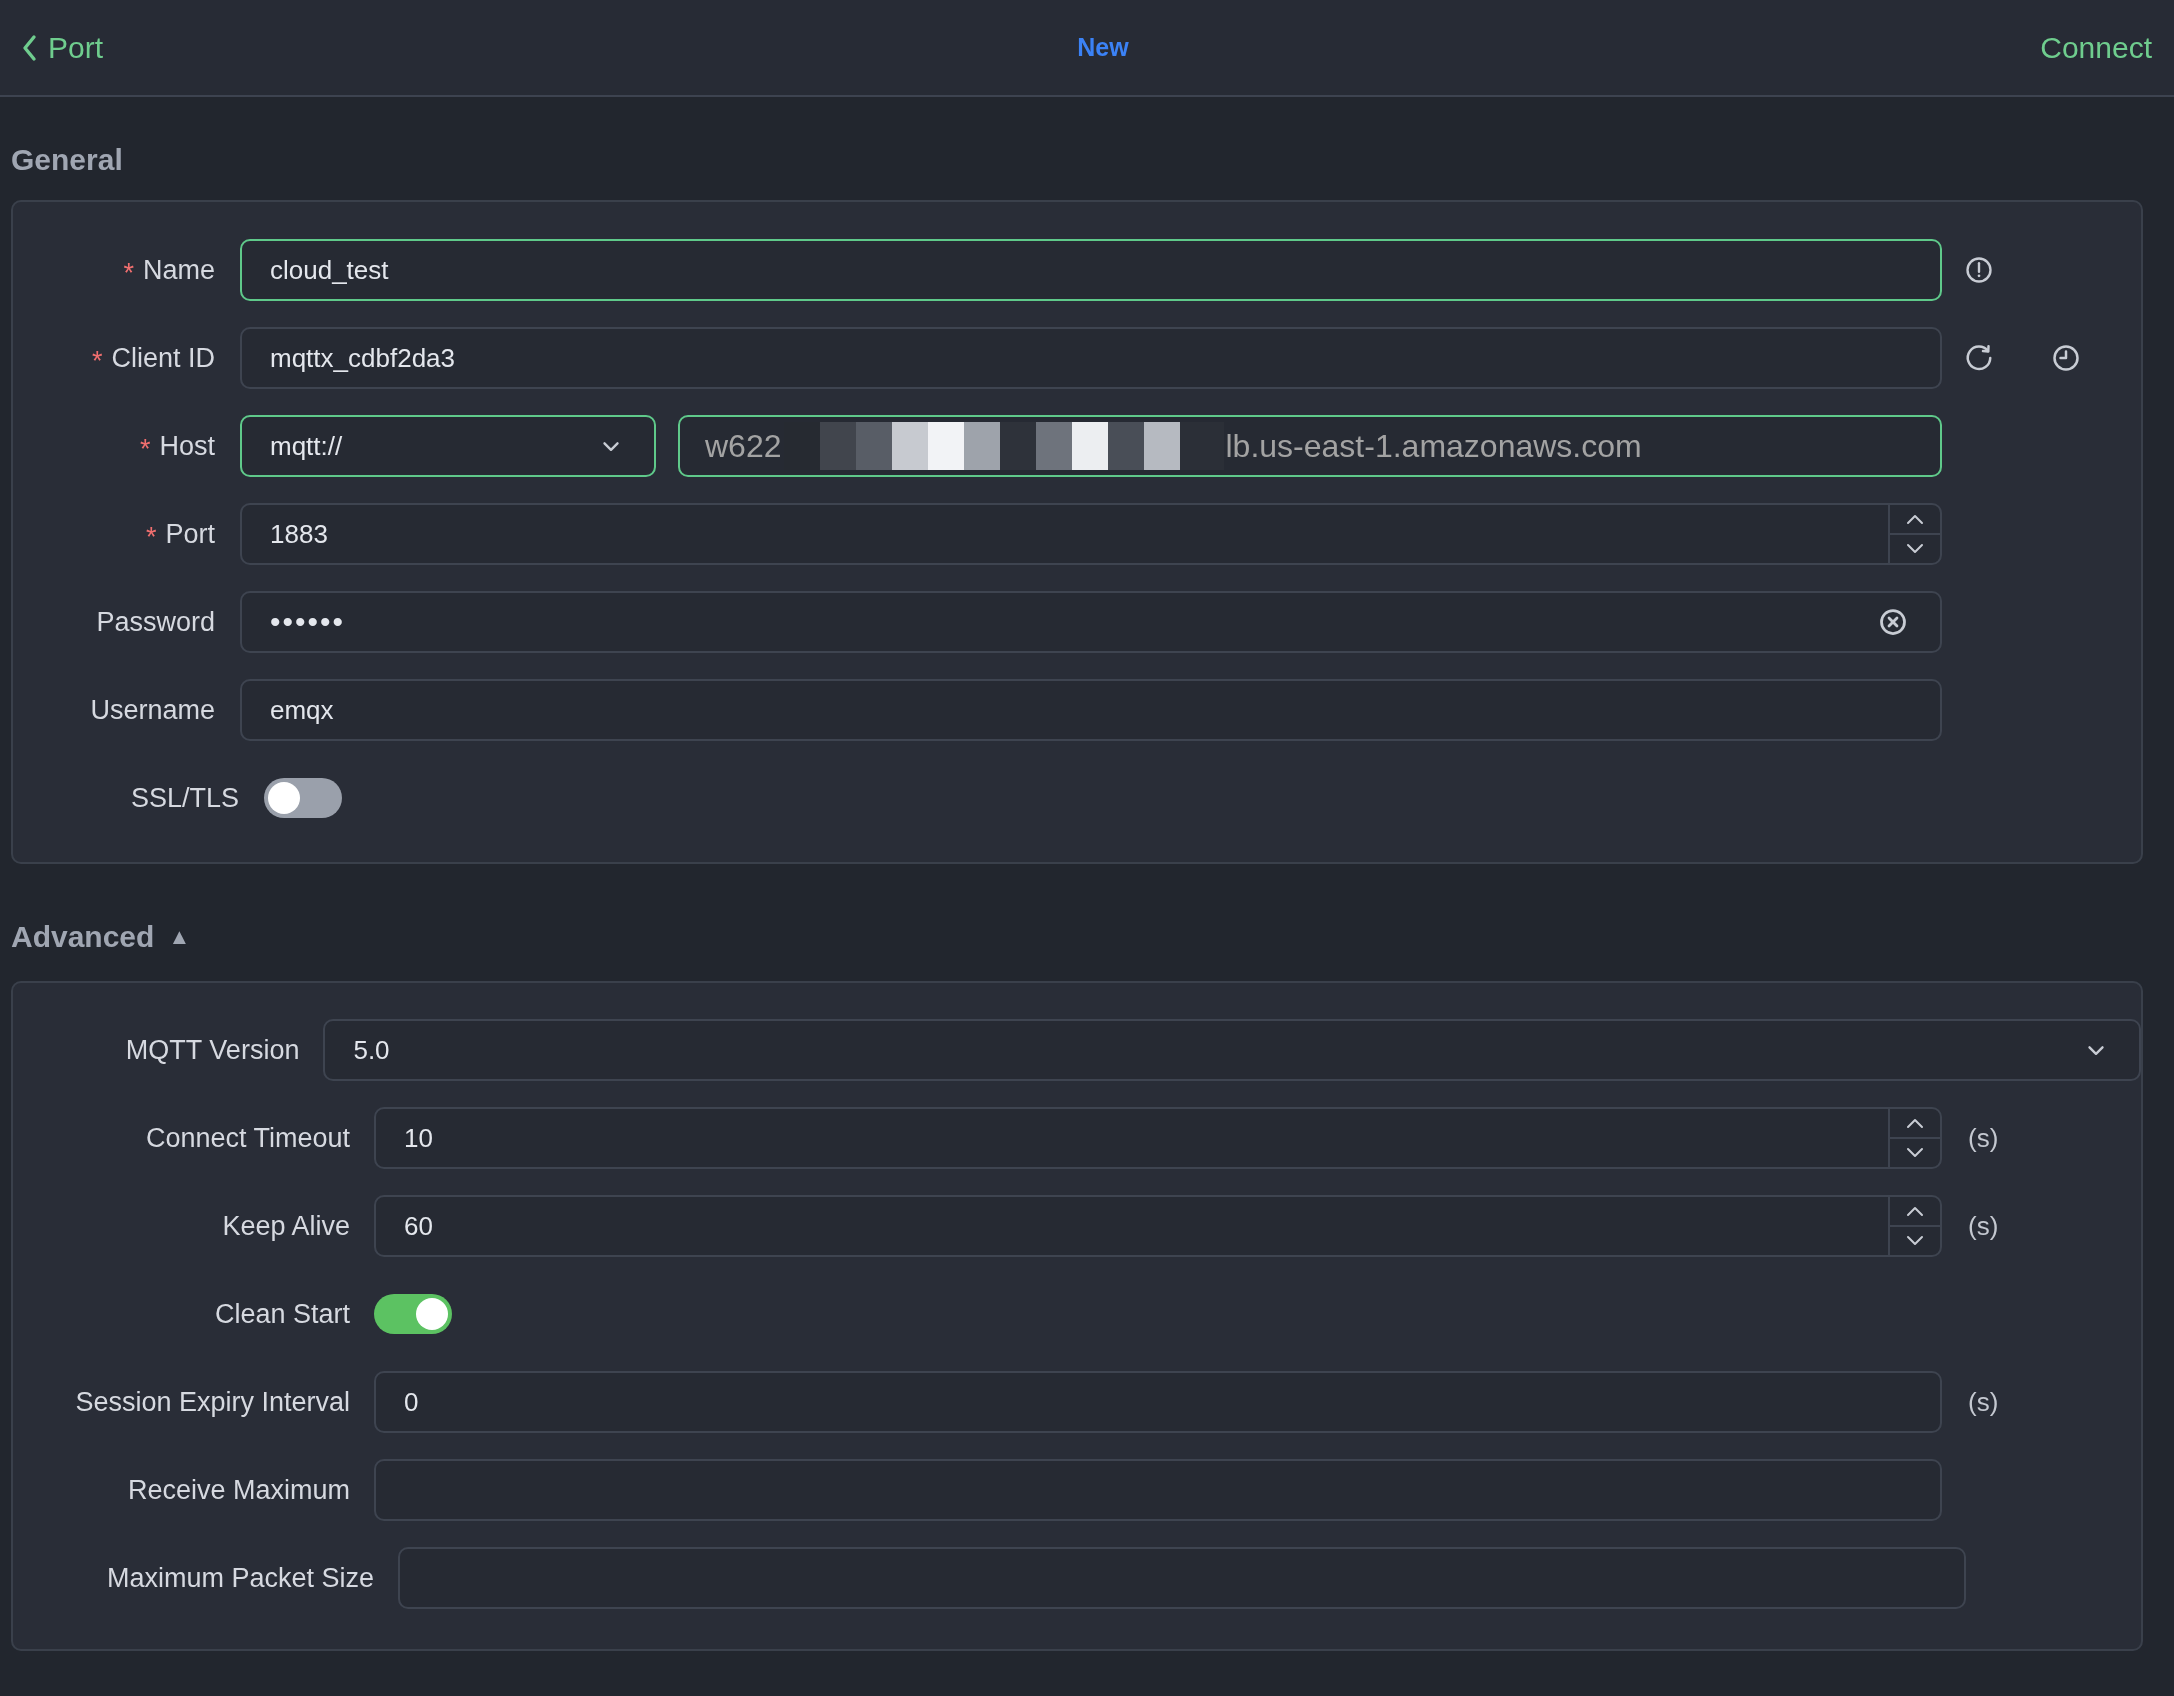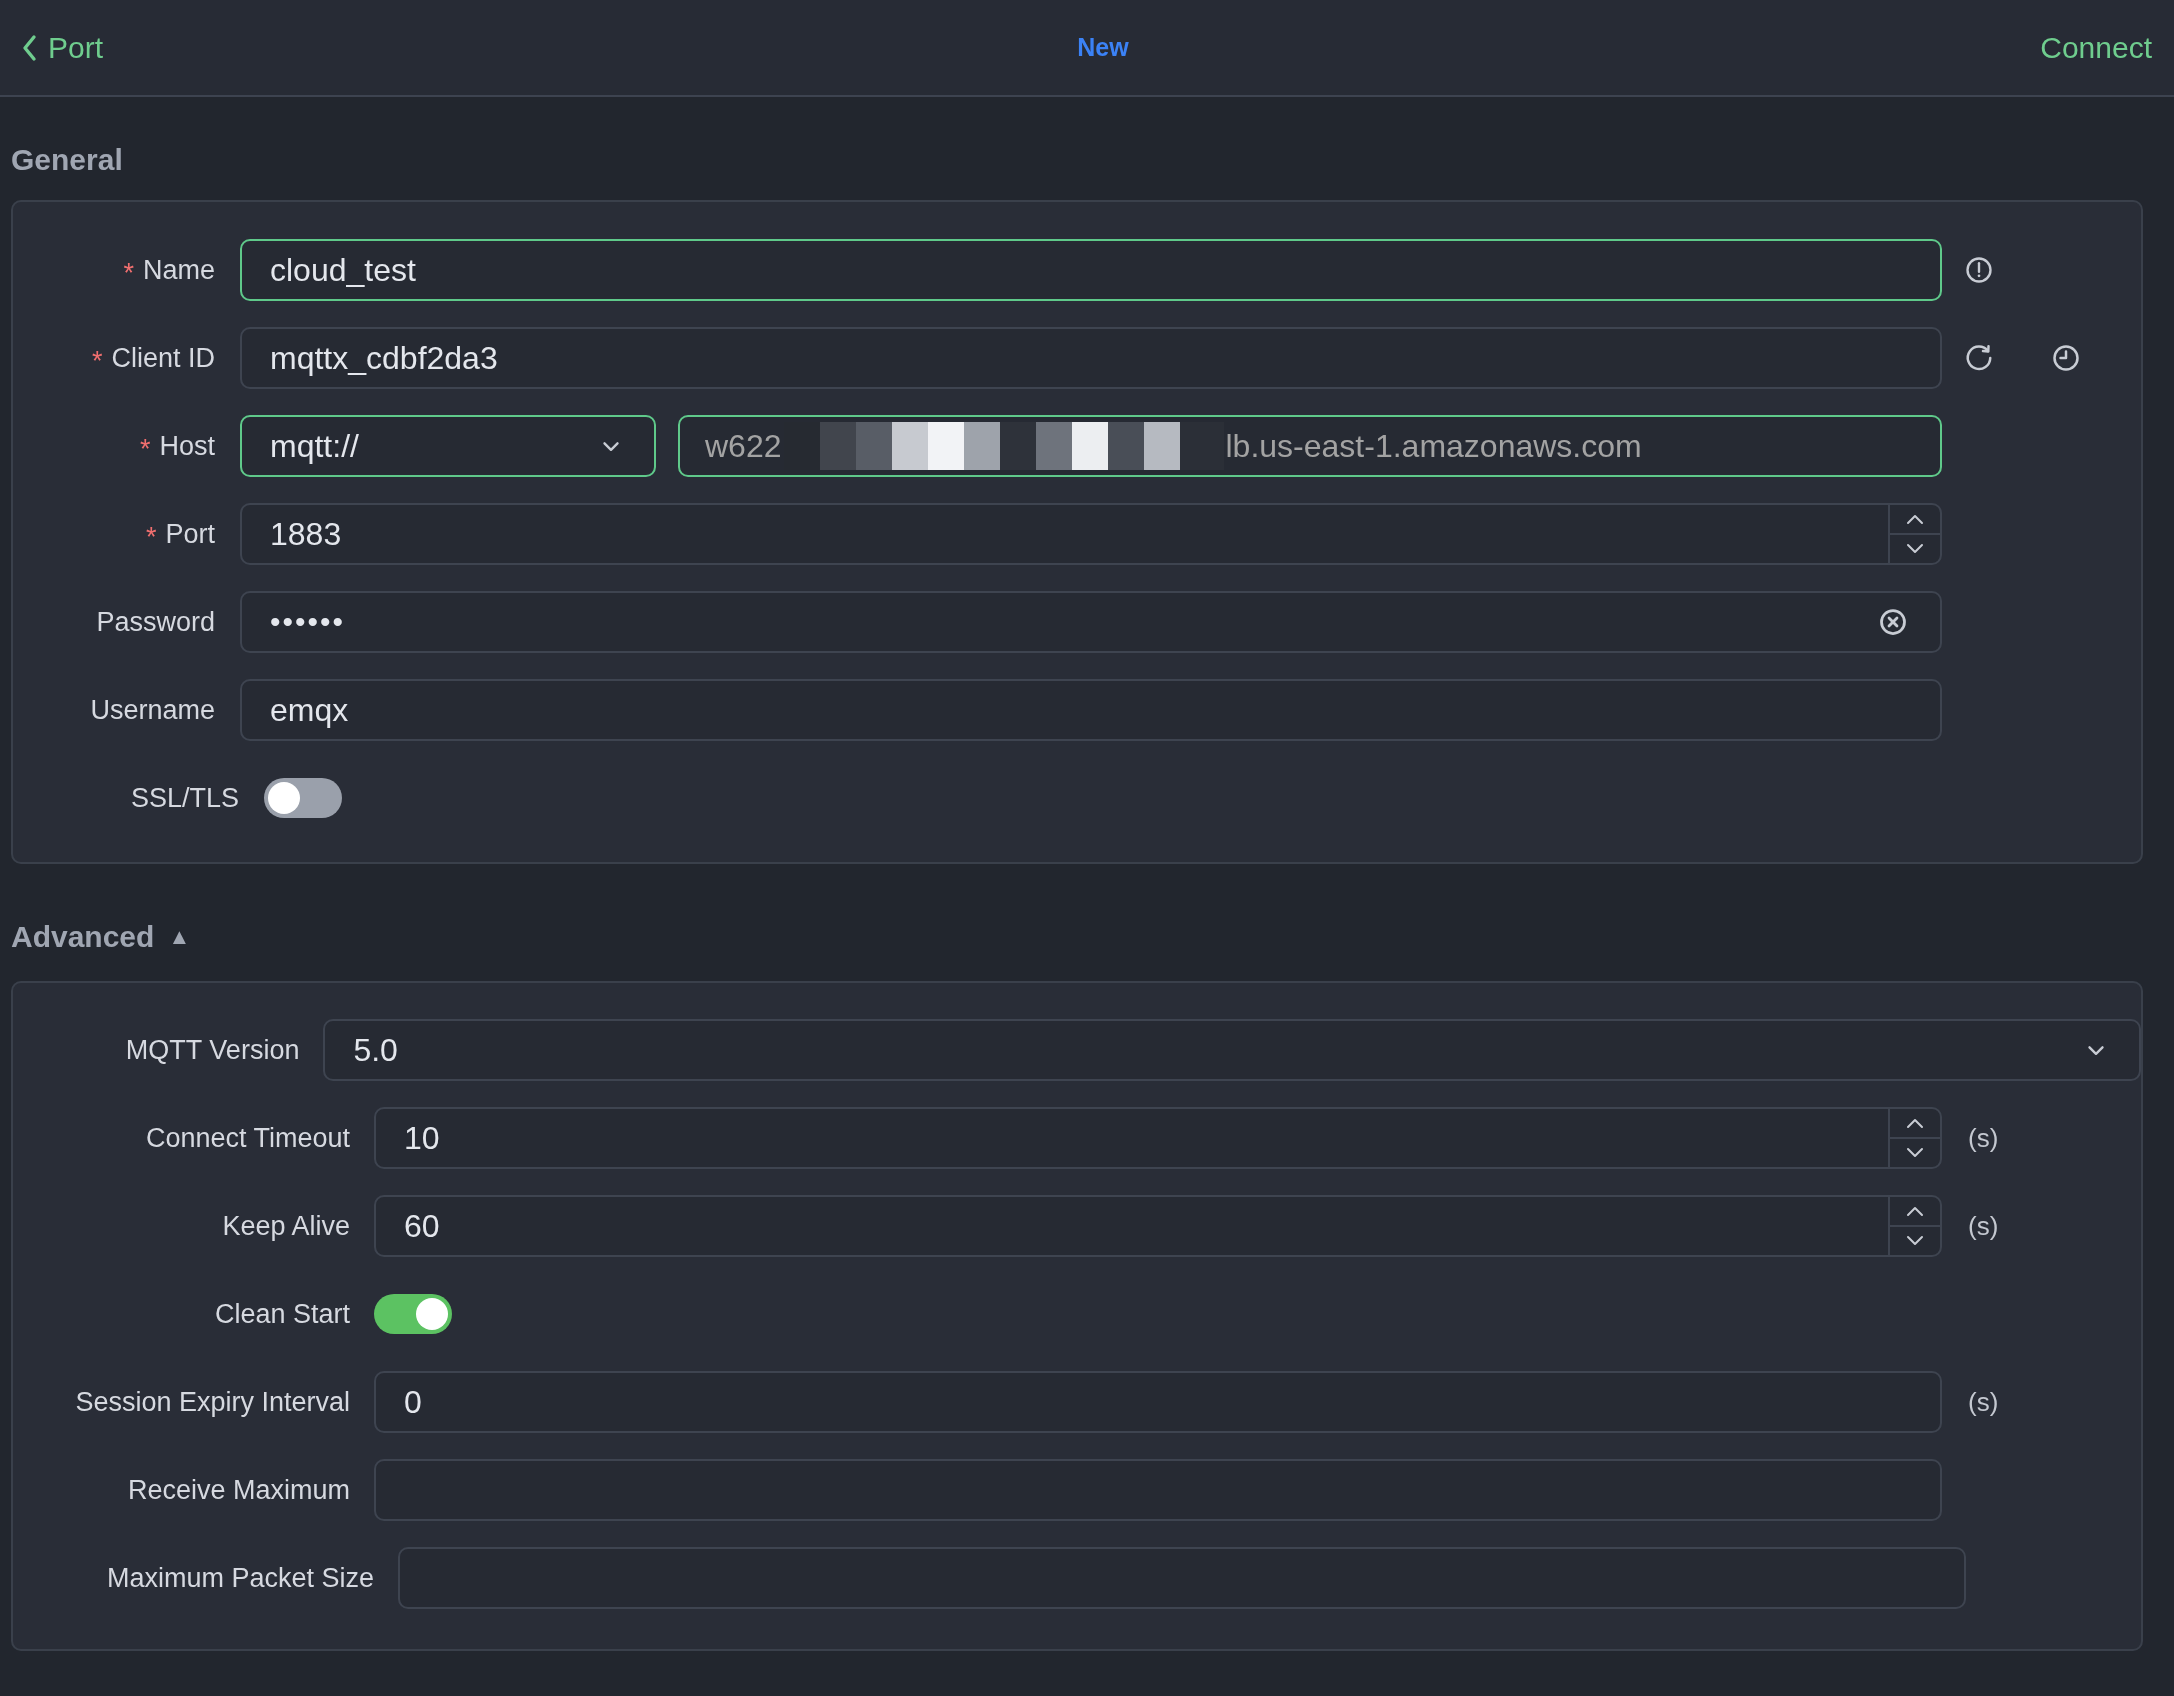--- a/index.html
+++ b/index.html
@@ -52,21 +52,21 @@
   .advanced .row-label { width:337px; margin-right:24px; }
   .req { color:#f16f6f; font-size:27px; line-height:1; transform:translateY(3px); }
 
   
   .input-wrap { position:relative; height:62px; }
   .w-full-g { width:1702px; }
   .w-full-a { width:1568px; }
   input.field, .select {
     width:100%; height:62px; background:#262a33;
     border:2px solid #3e4450; border-radius:10px;
-    color:#e4e7ed; font-size:32px; font-family:inherit;
+    color:#e4e7ed; font-size:26px; font-family:inherit;
     padding:0 28px; outline:none;
   }
   input.field.green, .select.green { border-color:#5fc98a; }
   .select { display:flex; align-items:center; justify-content:space-between; cursor:pointer; }
 
   
   .spinner {
     position:absolute; top:2px; right:2px; width:52px; height:58px;
     border-left:2px solid #3e4450; display:flex; flex-direction:column;
     border-radius:0 8px 8px 0; overflow:hidden;

